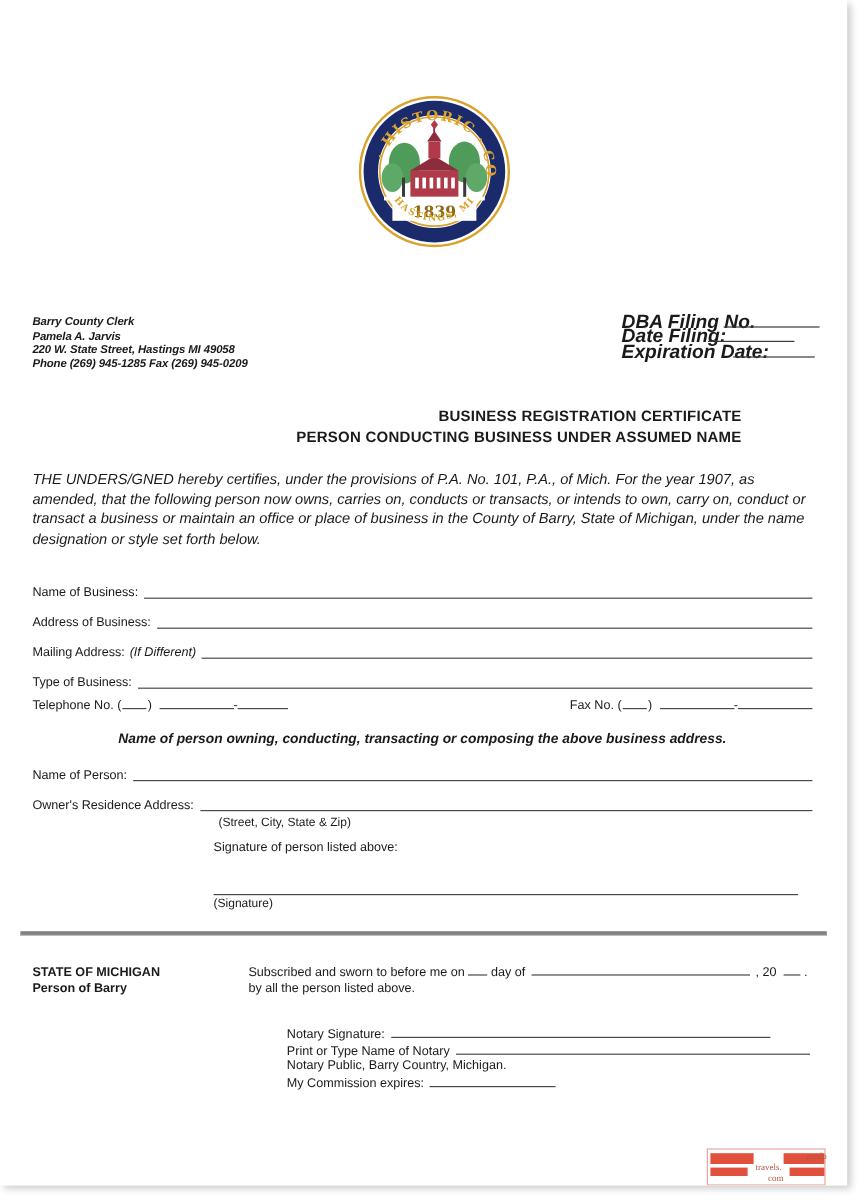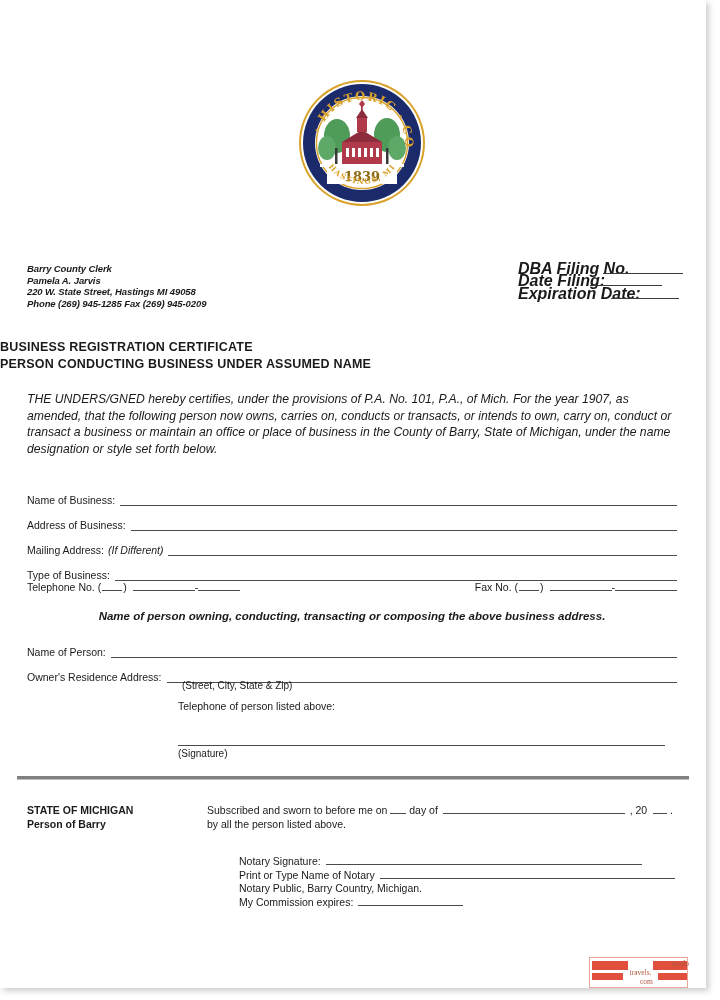--- a/index.html
+++ b/index.html
@@ -70,21 +70,21 @@
   .u-80 { width: 80px; }
   .u-72 { width: 72px; }
   .u-68 { width: 68px; }
 
   
   .doc-title {
     position: absolute;
     left: 0;
     top: 339px;
     width: 618px;
-    text-align: left;
+    text-align: right;
     font-weight: bold;
     font-size: 12.5px;
     line-height: 16.5px;
     letter-spacing: 0.2px;
   }
 
   
   .recital {
     position: absolute;
     left: 27px;
@@ -98,21 +98,21 @@
 
   
   .form-area {
     position: absolute;
     left: 27px;
     top: 481px;
     width: 650px;
   }
   .frow {
     display: flex;
-    align-items: flex-end;
+    align-items: center;
     height: 25px;
     font-size: 10.5px;
     white-space: nowrap;
   }
   .frow .lbl { flex: 0 0 auto; }
   .frow .ital { font-style: italic; }
   .rule {
     flex: 1 1 auto;
     border-bottom: 1.2px solid #4a4a4a;
     height: 10px;
@@ -391,21 +391,21 @@
       <span class="rule"></span>
     </div>
     <div class="frow">
       <span class="lbl">Owner's Residence Address:</span>
       <span class="rule"></span>
     </div>
     <div class="caption">(Street, City, State &amp; Zip)</div>
   </div>
 
   <div class="sig-block">
-    <div>Telephone of person listed above:</div>
+    <div>Signature of person listed above:</div>
     <div class="sig-line"></div>
     <div class="sig-cap">(Signature)</div>
   </div>
 
   <div class="divider"></div>
 
   <div class="state-block">
     <div>STATE OF MICHIGAN</div>
     <div>Person of Barry</div>
   </div>

